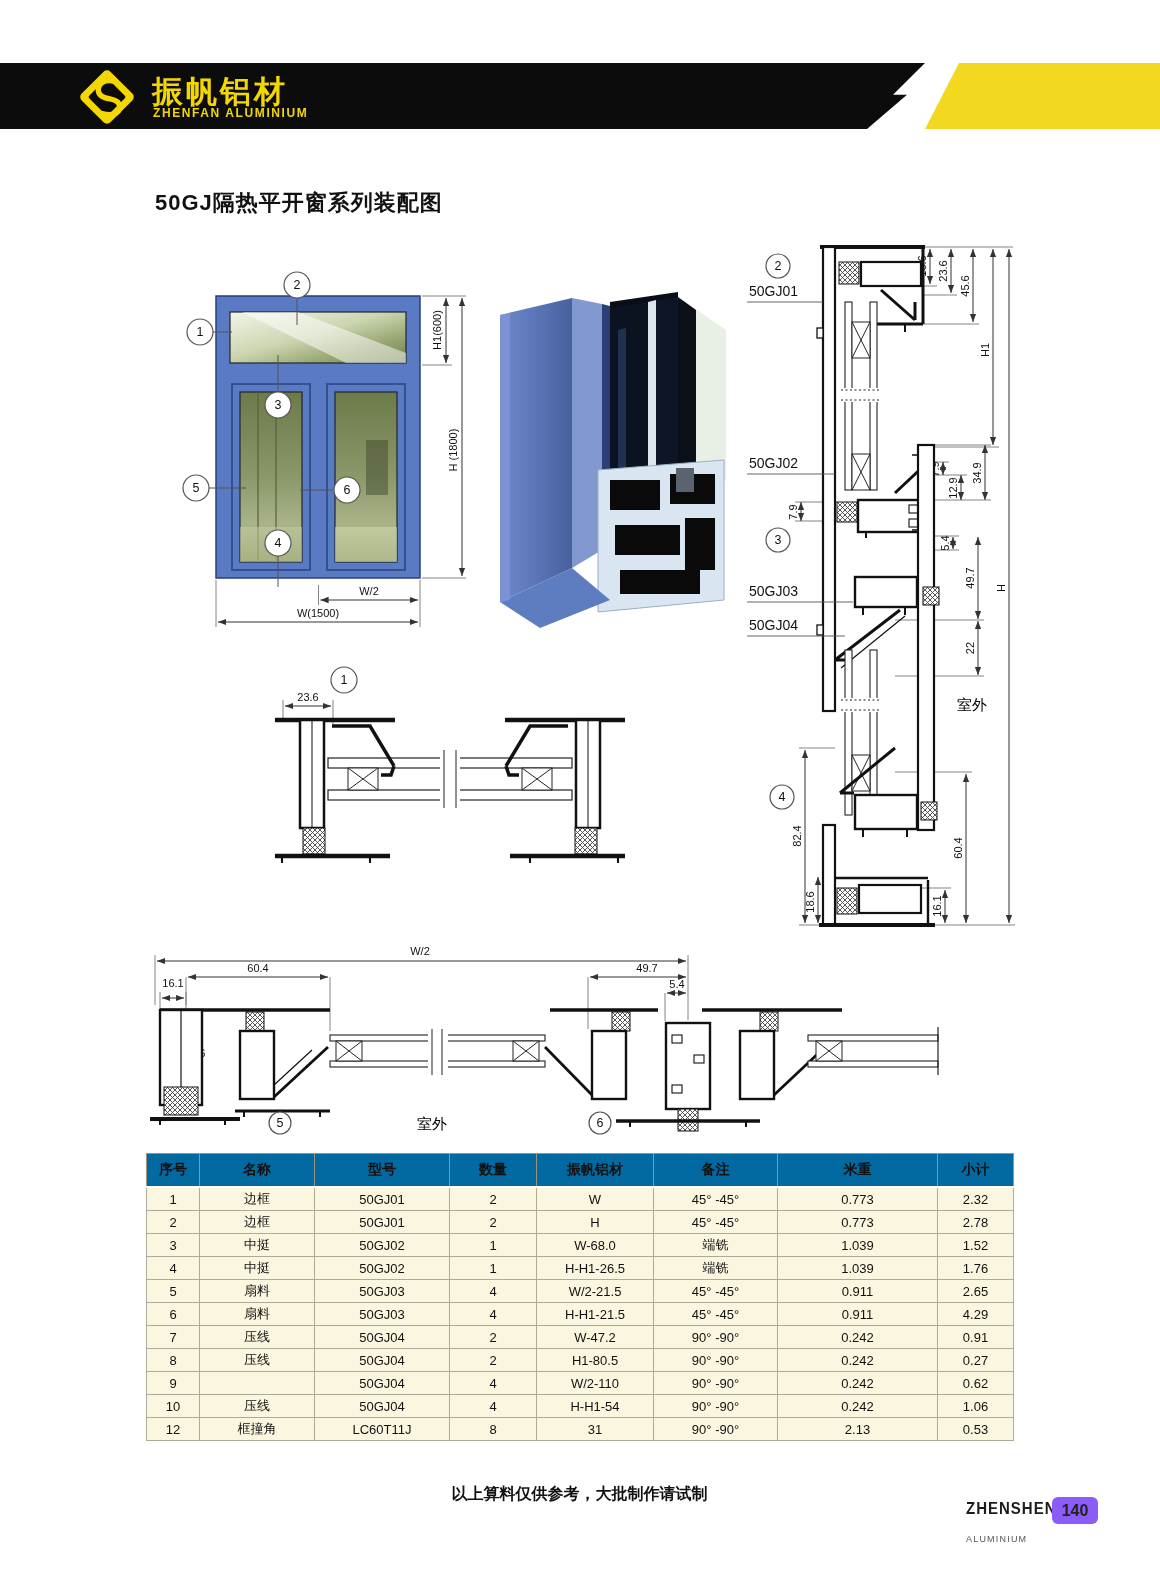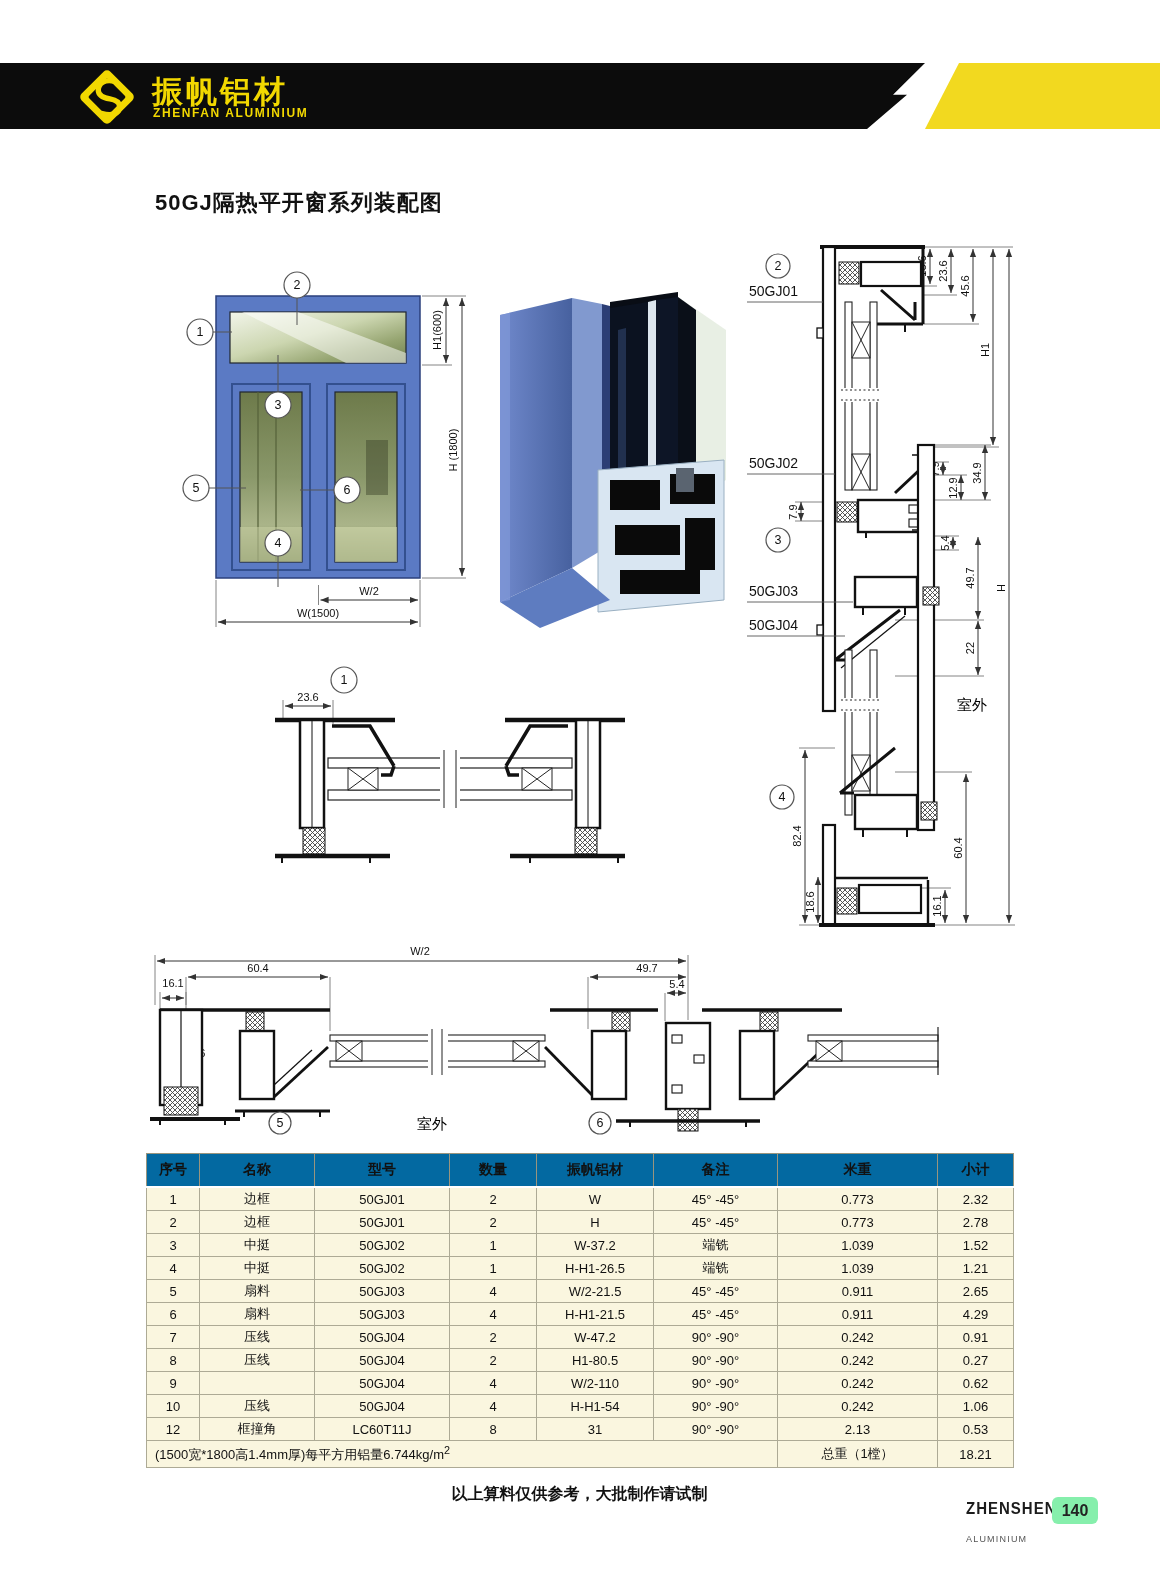--- a/index.html
+++ b/index.html
@@ -17,21 +17,21 @@
   
   #parts-table{left:146px;top:1153px;width:867px;border-collapse:collapse;table-layout:fixed;}
   #parts-table th{background:#0369a1;font-size:14px;font-weight:bold;height:30px;border:1px solid #99957e;border-bottom:2px solid #fff;}
   #parts-table td{background:#faf6df;font-size:13px;text-align:center;height:22px;border:1px solid #adaa95;padding:0 2px;}
   #parts-table td.lft{text-align:left;padding-left:8px;}
   #parts-table tr.total td{height:26px;}
   #note-line{left:146px;top:1484px;width:867px;text-align:center;font-size:16px;font-weight:bold;}
   #footer-brand{left:966px;top:1500px;line-height:1;}
   #footer-brand .l1{font-size:15px;font-weight:bold;color:#1c1c1c;letter-spacing:1px;transform:scaleY(1.1);}
   #footer-brand .l2{font-size:9px;color:#555;letter-spacing:1.2px;margin-top:20px;}
-  #page-badge{left:1052px;top:1497px;width:46px;height:27px;background:#86efac;border-radius:6px;
+  #page-badge{left:1052px;top:1497px;width:46px;height:27px;background:#8b5cf6;border-radius:6px;
     text-align:center;line-height:27px;font-size:16px;font-weight:bold;color:#222;}
   svg text{font-family:"Liberation Sans","DejaVu Sans",sans-serif;}
   .dimtxt{font-size:11px;fill:#111;}
   .lbltxt{font-size:14px;fill:#111;}
   .caltxt{font-size:12.5px;fill:#111;}
 </style>
 </head>
 <body>
 
 <div id="page">
@@ -458,34 +458,34 @@
           <td>H</td>
           <td>45° -45°</td>
           <td>0.773</td>
           <td>2.78</td>
         </tr>
     <tr>
           <td>3</td>
           <td>中挺</td>
           <td>50GJ02</td>
           <td>1</td>
-          <td>W-37.2</td>
+          <td>W-68.0</td>
           <td>端铣</td>
           <td>1.039</td>
           <td>1.52</td>
         </tr>
     <tr>
           <td>4</td>
           <td>中挺</td>
           <td>50GJ02</td>
           <td>1</td>
           <td>H-H1-26.5</td>
           <td>端铣</td>
           <td>1.039</td>
-          <td>1.21</td>
+          <td>1.76</td>
         </tr>
     <tr>
           <td>5</td>
           <td>扇料</td>
           <td>50GJ03</td>
           <td>4</td>
           <td>W/2-21.5</td>
           <td>45° -45°</td>
           <td>0.911</td>
           <td>2.65</td>
@@ -543,25 +543,20 @@
     <tr>
           <td>12</td>
           <td>框撞角</td>
           <td>LC60T11J</td>
           <td>8</td>
           <td>31</td>
           <td>90° -90°</td>
           <td>2.13</td>
           <td>0.53</td>
         </tr>
-    <tr class="total">
-      <td class="lft" colspan="6"><span>(1500宽*1800高1.4mm厚)每平方用铝量6.744kg/m</span><sup>2</sup></td>
-      <td>总重（1樘）</td>
-      <td>18.21</td>
-    </tr>
   </tbody>
     </table>
 
   <div id="note-line" class="abs">以上算料仅供参考，大批制作请试制</div>
 
   <div id="footer-brand" class="abs">
     <div class="l1">ZHENSHENG</div>
     <div class="l2">ALUMINIUM</div>
   </div>
   <div id="page-badge" class="abs">140</div>

